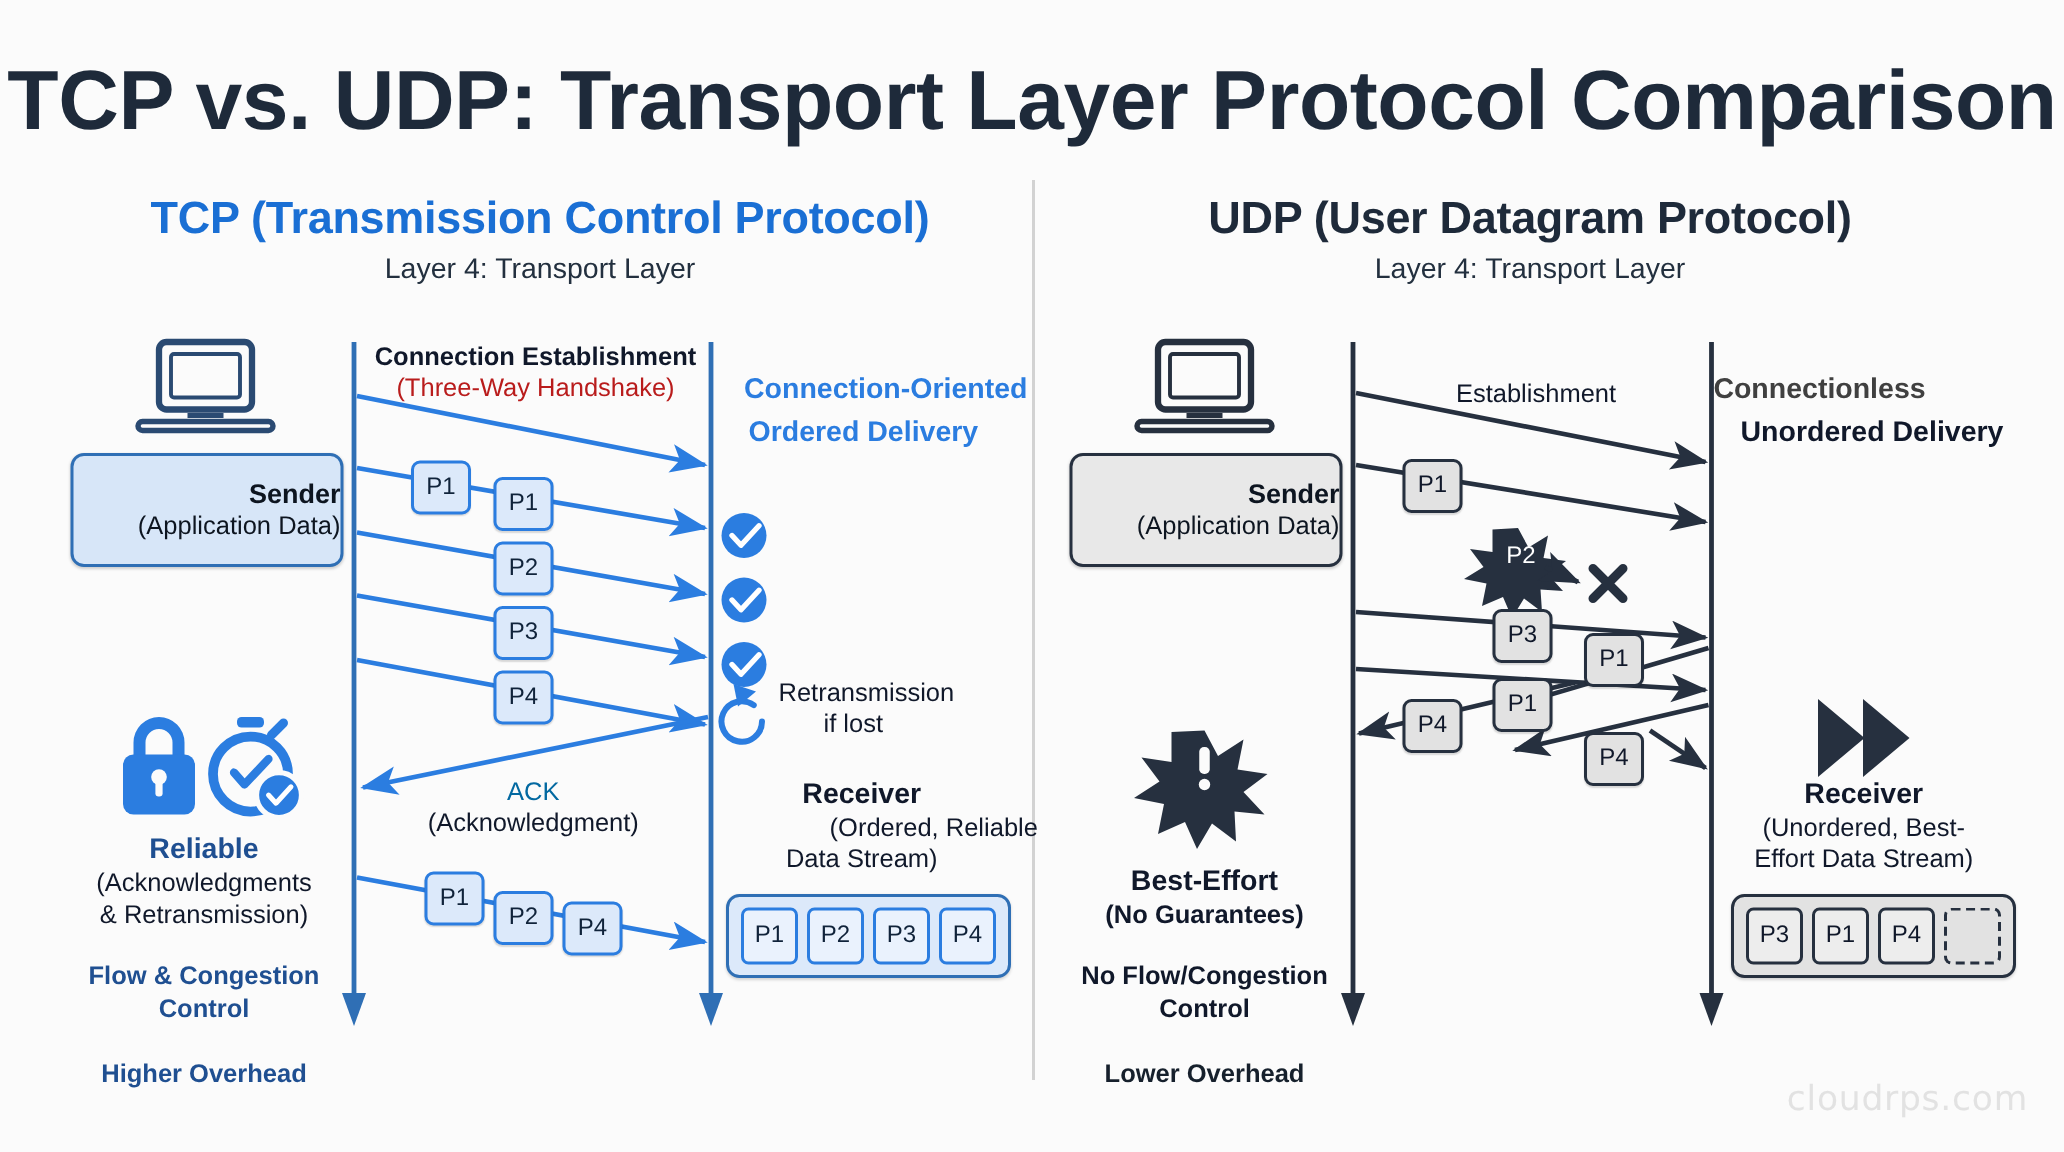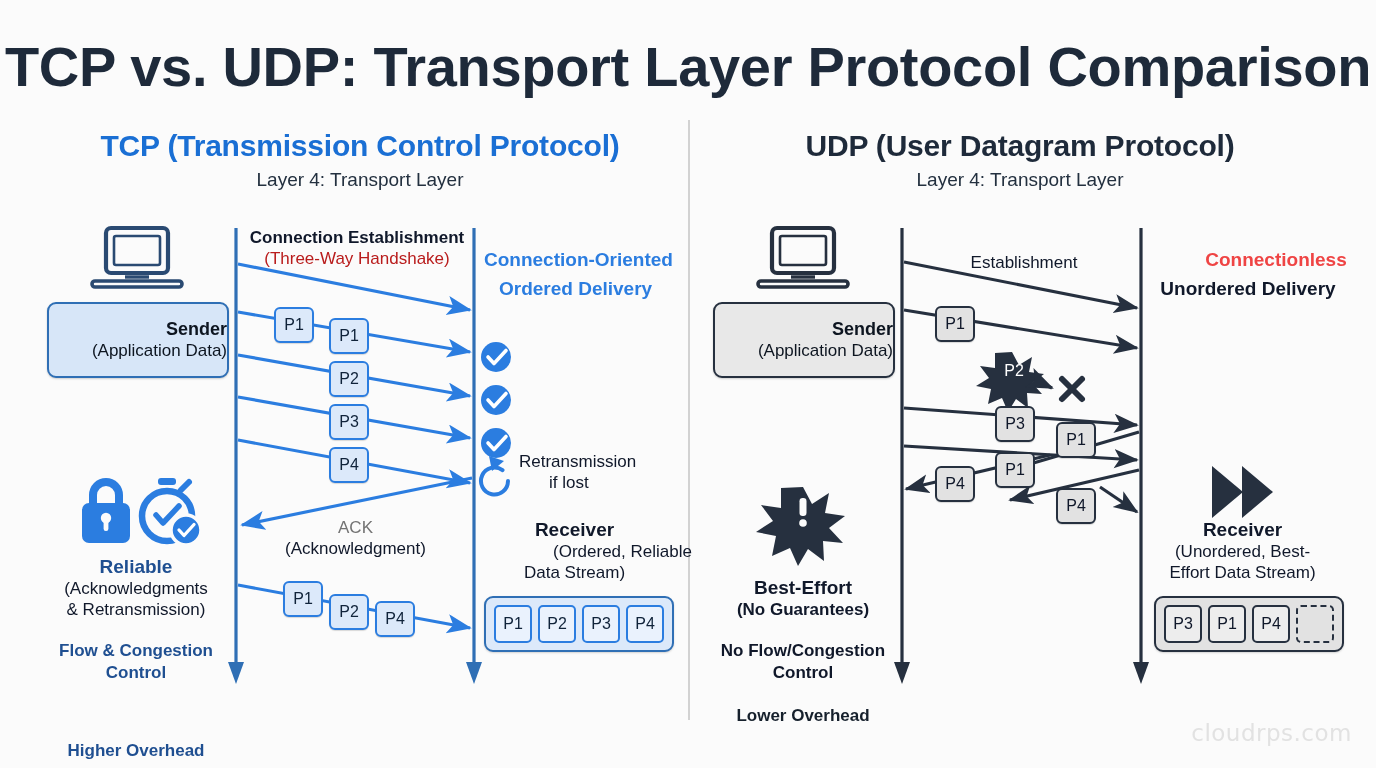--- a/index.html
+++ b/index.html
@@ -236,33 +236,33 @@
   </svg>
 
   <div class="node-box sender-tcp" style="left:47px;top:302px;width:178px;height:72px;">
     <div class="sender-t1">Sender</div>
     <div class="sender-t2">(Application Data)</div>
   </div>
 
   <div class="lbl lbl-b md ctr" style="left:248px;top:228px;width:218px;color:#10182a;">Connection Establishment</div>
   <div class="lbl md ctr" style="left:248px;top:249px;width:218px;color:#b91c1c;">(Three-Way Handshake)</div>
 
-  <div class="lbl lbl-b lg" style="left:484px;top:249px;width:200px;color:#2b7de0;">Connection-Oriented</div>
+  <div class="lbl lbl-b lg" style="left:496px;top:249px;width:200px;color:#2b7de0;">Connection-Oriented</div>
   <div class="lbl lbl-b lg" style="left:499px;top:278px;width:200px;color:#2b7de0;">Ordered Delivery</div>
 
   <div class="pkt pkt-tcp" style="left:274px;top:307px;width:36px;height:32px;">P1</div>
   <div class="pkt pkt-tcp" style="left:329px;top:318px;width:36px;height:32px;">P1</div>
   <div class="pkt pkt-tcp" style="left:329px;top:361px;width:36px;height:32px;">P2</div>
   <div class="pkt pkt-tcp" style="left:329px;top:404px;width:36px;height:32px;">P3</div>
   <div class="pkt pkt-tcp" style="left:329px;top:447px;width:36px;height:32px;">P4</div>
 
   <div class="lbl md" style="left:519px;top:452px;width:150px;color:#10182a;">Retransmission</div>
   <div class="lbl md" style="left:549px;top:473px;width:120px;color:#10182a;">if lost</div>
 
-  <div class="lbl md ctr" style="left:268px;top:518px;width:175px;color:#737373;">ACK</div>
+  <div class="lbl md ctr" style="left:268px;top:518px;width:175px;color:#0369a1;">ACK</div>
   <div class="lbl md ctr" style="left:268px;top:539px;width:175px;color:#10182a;">(Acknowledgment)</div>
 
   <div class="pkt pkt-tcp" style="left:283px;top:581px;width:36px;height:32px;">P1</div>
   <div class="pkt pkt-tcp" style="left:329px;top:594px;width:36px;height:32px;">P2</div>
   <div class="pkt pkt-tcp" style="left:375px;top:601px;width:36px;height:32px;">P4</div>
 
   <div class="lbl lbl-b lg ctr" style="left:487px;top:519px;width:175px;color:#10182a;">Receiver</div>
   <div class="lbl md ctr" style="left:477px;top:542px;width:195px;color:#10182a;margin-left:48px;">(Ordered, Reliable</div>
   <div class="lbl md ctr" style="left:477px;top:563px;width:195px;color:#10182a;">Data Stream)</div>
 
@@ -273,30 +273,30 @@
     <div class="buf-cell buf-cell-tcp">P4</div>
   </div>
 
   <div class="lbl lbl-b lg ctr" style="left:46px;top:556px;width:180px;color:#1f4f91;">Reliable</div>
   <div class="lbl md ctr" style="left:31px;top:579px;width:210px;color:#10182a;">(Acknowledgments</div>
   <div class="lbl md ctr" style="left:31px;top:600px;width:210px;color:#10182a;">&amp; Retransmission)</div>
 
   <div class="lbl lbl-b md ctr" style="left:36px;top:641px;width:200px;color:#1f4f91;">Flow &amp; Congestion</div>
   <div class="lbl lbl-b md ctr" style="left:36px;top:663px;width:200px;color:#1f4f91;">Control</div>
 
-  <div class="lbl lbl-b md ctr" style="left:36px;top:706px;width:200px;color:#1f4f91;margin-top:35px;">Higher Overhead</div>
+  <div class="lbl lbl-b md ctr" style="left:36px;top:706px;width:200px;color:#1f4f91;">Higher Overhead</div>
 
   <div class="node-box sender-udp" style="left:713px;top:302px;width:178px;height:72px;">
     <div class="sender-t1">Sender</div>
     <div class="sender-t2">(Application Data)</div>
   </div>
 
   <div class="lbl md ctr" style="left:915px;top:253px;width:218px;color:#10182a;">Establishment</div>
 
-  <div class="lbl lbl-b lg ctr" style="left:1176px;top:249px;width:200px;color:#ef4444;">Connectionless</div>
+  <div class="lbl lbl-b lg ctr" style="left:1113px;top:249px;width:200px;color:#404040;">Connectionless</div>
   <div class="lbl lbl-b lg ctr" style="left:1140px;top:278px;width:216px;color:#10182a;">Unordered Delivery</div>
 
   <div class="pkt pkt-udp" style="left:935px;top:306px;width:36px;height:32px;">P1</div>
   <div class="pkt pkt-udp" style="left:995px;top:406px;width:36px;height:32px;">P3</div>
   <div class="pkt pkt-udp" style="left:1056px;top:422px;width:36px;height:32px;">P1</div>
   <div class="pkt pkt-udp" style="left:935px;top:466px;width:36px;height:32px;">P4</div>
   <div class="pkt pkt-udp" style="left:995px;top:452px;width:36px;height:32px;">P1</div>
   <div class="pkt pkt-udp" style="left:1056px;top:488px;width:36px;height:32px;">P4</div>
 
   <div class="lbl ctr" style="left:992px;top:362px;width:44px;font-size:16px;color:#ffffff;">P2</div>

